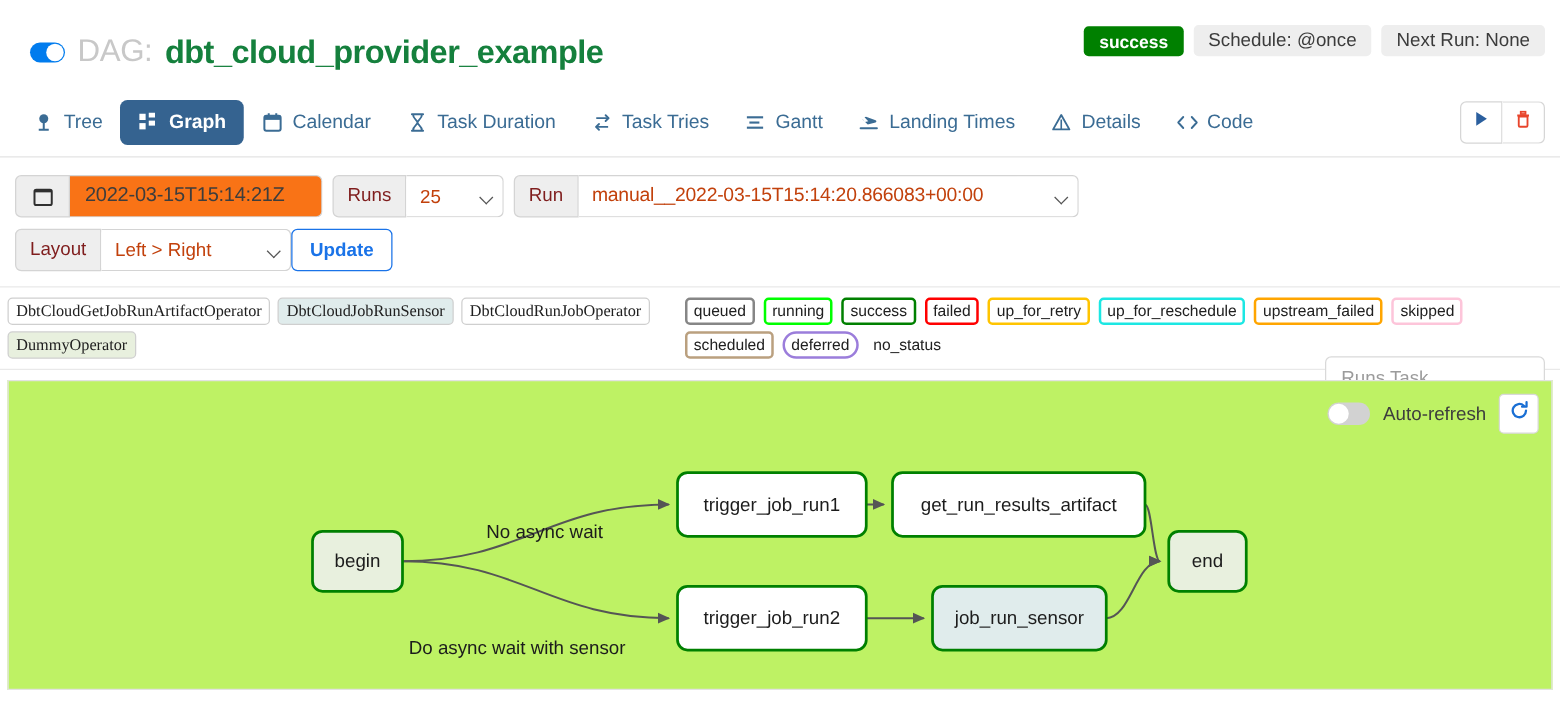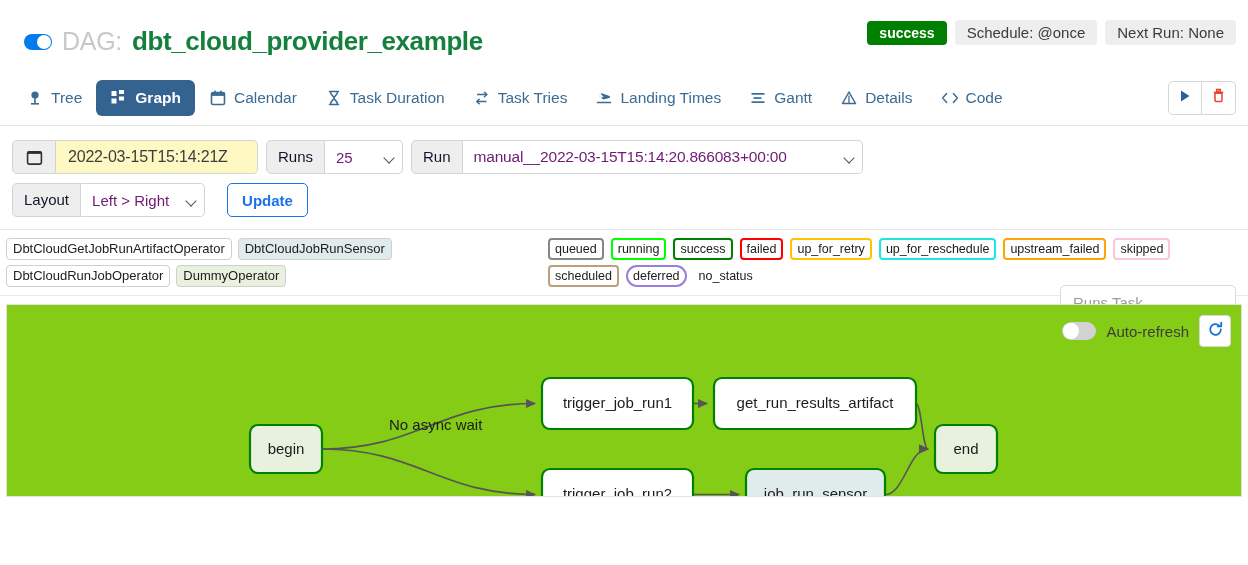--- a/index.html
+++ b/index.html
@@ -132,46 +132,46 @@
     position: relative;
   }
   .ctrl-row { display: flex; align-items: center; gap: 0; margin-bottom: 9px; }
   .ctrl-row2 { display: flex; align-items: center; gap: 0; }
 
   .grp { display: flex; align-items: center; }
   .addon {
     background: #eeeeee;
     border: 1px solid #d4d4d4;
     font-size: 15px;
-    color: #0f172a;
+    color: #7f1d1d;
     padding: 6px 11px;
     line-height: 20px;
     height: 34px;
     display: flex; align-items: center;
   }
   .addon.l { border-radius: 5px 0 0 5px; }
   .inp {
     border: 1px solid #d4d4d4;
     border-left: none;
-    background: #fef9c3;
+    background: #f97316;
     font-size: 16px;
     color: #3d3d3d;
     padding: 6px 12px;
     height: 34px;
     display: flex; align-items: center;
     letter-spacing: -0.2px;
     font-family: "Liberation Sans", sans-serif;
   }
   .inp.rr { border-radius: 0 5px 5px 0; }
   .sel {
     border: 1px solid #d4d4d4;
     border-left: none;
     background: #ffffff;
     font-size: 15px;
-    color: #701a75;
+    color: #c2410c;
     padding: 6px 26px 6px 11px;
     height: 34px;
     display: flex; align-items: center;
     border-radius: 0 5px 5px 0;
     position: relative;
     cursor: pointer;
   }
   .sel::after {
     content: "";
     position: absolute;
@@ -191,21 +191,21 @@
   }
   .btn-update {
     border: 1px solid #1a73e8;
     color: #1a73e8;
     background: #ffffff;
     border-radius: 5px;
     font-size: 15px;
     font-weight: bold;
     padding: 6px 14px;
     height: 34px;
-    margin-left: 22px;
+    margin-left: 0;
     cursor: pointer;
     display: flex; align-items: center;
   }
   .find-task {
     position: absolute;
     right: 12px; top: 159px;
     width: 176px; height: 34px;
     border: 1px solid #d9d9d9;
     border-radius: 5px;
     background: #fff;
@@ -228,20 +228,21 @@
     display: flex;
     align-items: flex-start;
     min-height: 50px;
   }
   .legend-left {
     display: flex;
     flex-wrap: wrap;
     gap: 5px 6px;
     width: 530px;
     align-content: flex-start;
+    font-family: Liberation Serif, serif;
   }
   .legend-right {
     display: flex;
     flex-wrap: wrap;
     gap: 5px 7px;
     flex: 1;
     align-content: flex-start;
     padding-left: 12px;
   }
   .op-chip {
@@ -269,22 +270,22 @@
     padding: 3px 5px;
     line-height: 16px;
     color: #202020;
     white-space: nowrap;
   }
 
   
   .graph-panel {
     position: relative;
     margin: 8px 6px 0 6px;
-    height: 193px;
-    background: #84cc16;
+    height: 248px;
+    background: #bef264;
     border: 1px solid #e2e2e2;
     overflow: hidden;
   }
   .refresh-bar {
     position: absolute;
     top: 10px; right: 10px;
     display: flex;
     align-items: center;
     gap: 10px;
     z-index: 5;
@@ -400,36 +401,36 @@
             <path d="M3 4.5h9.5M3 11.5h9.5" fill="none" stroke="#3b6c94" stroke-width="1.5"></path>
             <path d="M10.5 2.2l2.4 2.3-2.4 2.3M5.2 9.2L2.8 11.5l2.4 2.3" fill="none" stroke="#3b6c94" stroke-width="1.5" stroke-linecap="round" stroke-linejoin="round"></path>
           </svg>
       </span>
       <span>Task Tries</span>
     </div>
 
     <div class="tab">
       <span class="ic">
         <svg width="16" height="16" viewBox="0 0 16 16">
-            <path d="M1.5 12.5h13" stroke="#3b6c94" stroke-width="1.6" stroke-linecap="round"></path>
-            <path d="M2.6 5.2l4.6 4.3 6.2-1.6c.9-.2 1-1.5.1-1.8L5.8 3.3 4.6 3.8l3 3.2-2.6.6-1.5-1.8z" fill="#3b6c94"></path>
-          </svg>
-      </span>
-      <span>Landing Times</span>
-    </div>
-
-    <div class="tab">
-      <span class="ic">
-        <svg width="16" height="16" viewBox="0 0 16 16">
             <rect x="1.5" y="3" width="13" height="1.7" fill="#3b6c94"></rect>
             <rect x="3.5" y="7.2" width="8" height="1.7" fill="#3b6c94"></rect>
             <rect x="1.5" y="11.3" width="13" height="1.7" fill="#3b6c94"></rect>
           </svg>
       </span>
       <span>Gantt</span>
+    </div>
+
+    <div class="tab">
+      <span class="ic">
+        <svg width="16" height="16" viewBox="0 0 16 16">
+            <path d="M1.5 12.5h13" stroke="#3b6c94" stroke-width="1.6" stroke-linecap="round"></path>
+            <path d="M2.6 5.2l4.6 4.3 6.2-1.6c.9-.2 1-1.5.1-1.8L5.8 3.3 4.6 3.8l3 3.2-2.6.6-1.5-1.8z" fill="#3b6c94"></path>
+          </svg>
+      </span>
+      <span>Landing Times</span>
     </div>
 
     <div class="tab">
       <span class="ic">
         <svg width="16" height="16" viewBox="0 0 16 16">
             <path d="M8 2L14.5 13.5H1.5z" fill="none" stroke="#3b6c94" stroke-width="1.5" stroke-linejoin="round"></path>
             <path d="M8 5.5v8" stroke="#3b6c94" stroke-width="1.3"></path>
           </svg>
       </span>
       <span>Details</span>
@@ -490,21 +491,21 @@
 
     <div class="grp">
       <div class="addon l">Run</div>
       <div class="sel sel-run">manual__2022-03-15T15:14:20.866083+00:00</div>
     </div>
   </div>
 
   <div class="ctrl-row2">
     <div class="grp">
       <div class="addon l">Layout</div>
-      <div class="sel" style="width:124px;">Left &gt; Right</div>
+      <div class="sel" style="width:152px;">Left &gt; Right</div>
     </div>
     <div class="btn-update">Update</div>
   </div>
 
   <div class="find-task" placeholder="Find Task...">
     <span>Runs Task...</span>
   </div>
 </div>
 
 <div class="legend">

